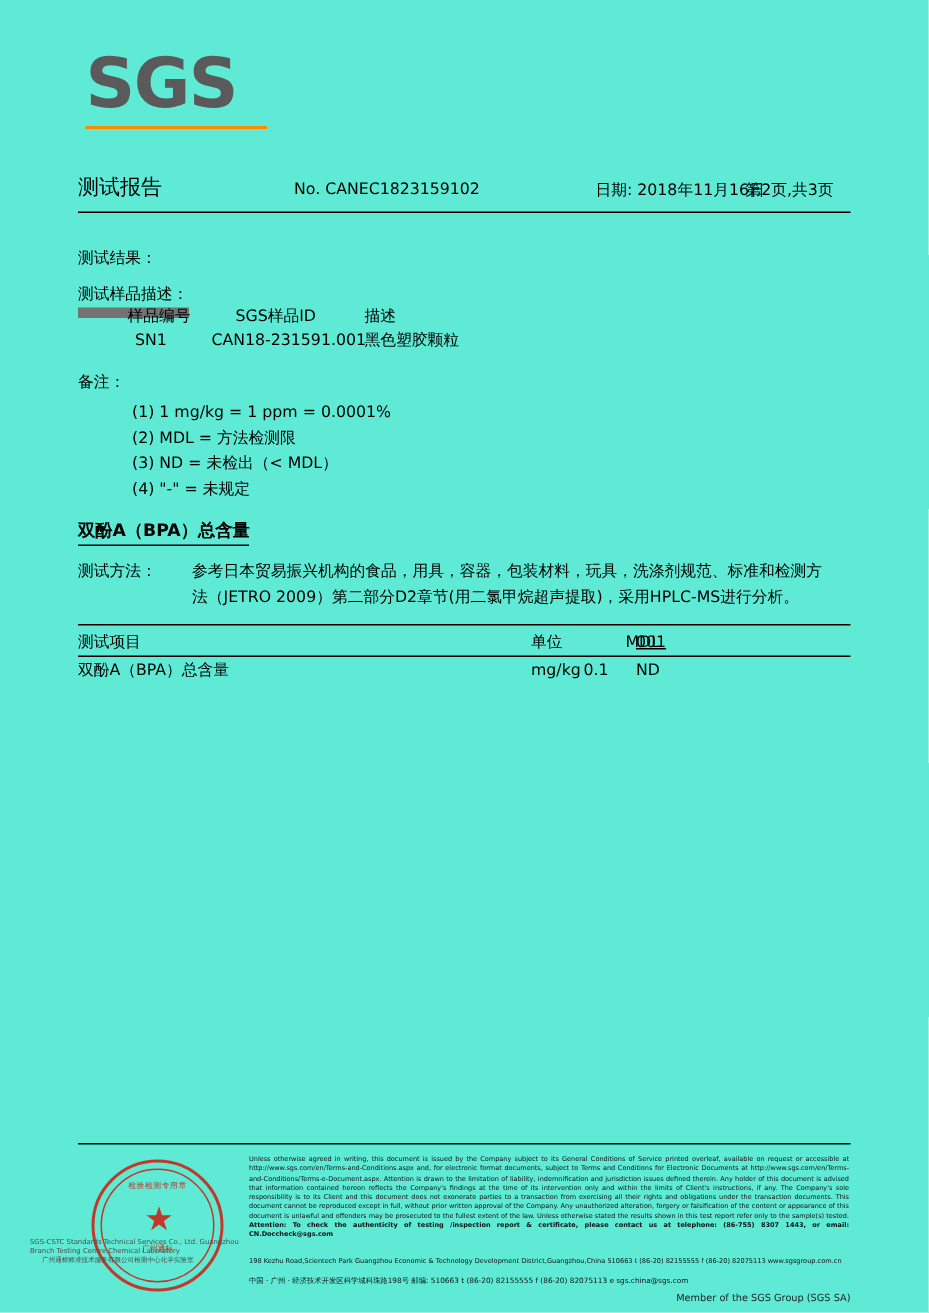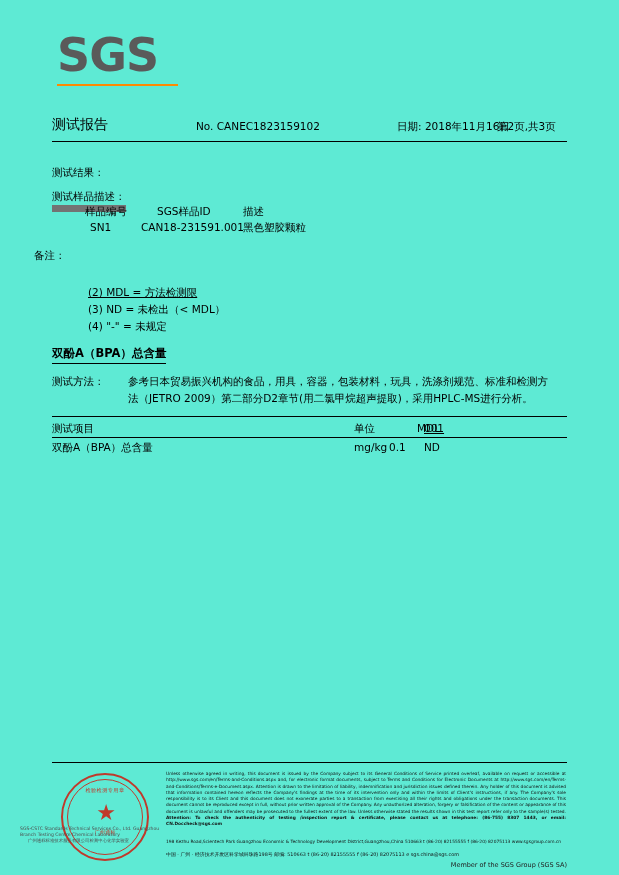--- a/index.html
+++ b/index.html
@@ -97,23 +97,23 @@
     border-bottom: 7px solid #737373;
     padding-bottom: 1px;
   }
   .tbl-h-no   { left: 85px;  top: 204px; }
   .tbl-h-id   { left: 157px; top: 204px; }
   .tbl-h-desc { left: 243px; top: 204px; }
   .tbl-r-no   { left: 90px;  top: 220px; }
   .tbl-r-id   { left: 141px; top: 220px; }
   .tbl-r-desc { left: 243px; top: 220px; }
 
-  .notes-label { left: 34px; top: 248px; }
+  .notes-label { left: 52px; top: 248px; }
   .note1 { left: 88px; top: 268px; }
-  .note2 { left: 88px; top: 285px; text-decoration: underline; }
+  .note2 { left: 88px; top: 285px; }
   .note3 { left: 88px; top: 302px; }
   .note4 { left: 88px; top: 319px; }
 
   .section-title {
     left: 52px; top: 345px;
     font-size: 11.5px;
     font-weight: bold;
     border-bottom: 1px solid #000;
     padding-bottom: 1px;
   }
@@ -291,20 +291,21 @@
 
   <div class="t tbl-h-no">样品编号</div>
   <div class="t tbl-h-id">SGS样品ID</div>
   <div class="t tbl-h-desc">描述</div>
 
   <div class="t tbl-r-no">SN1</div>
   <div class="t tbl-r-id">CAN18-231591.001</div>
   <div class="t tbl-r-desc">黑色塑胶颗粒</div>
 
   <div class="t notes-label">备注：</div>
+  <div class="t note1">(1) 1 mg/kg = 1 ppm = 0.0001%</div>
   <div class="t note2">(2) MDL = 方法检测限</div>
   <div class="t note3">(3) ND = 未检出（&lt; MDL）</div>
   <div class="t note4">(4) "-" = 未规定</div>
 
   <div class="t section-title">双酚A（BPA）总含量</div>
   <div class="t method-label">测试方法：</div>
   <div class="t method-l1">参考日本贸易振兴机构的食品，用具，容器，包装材料，玩具，洗涤剂规范、标准和检测方</div>
   <div class="t method-l2">法（JETRO 2009）第二部分D2章节(用二氯甲烷超声提取)，采用HPLC-MS进行分析。</div>
 
   <div class="res-rule-top"></div>

